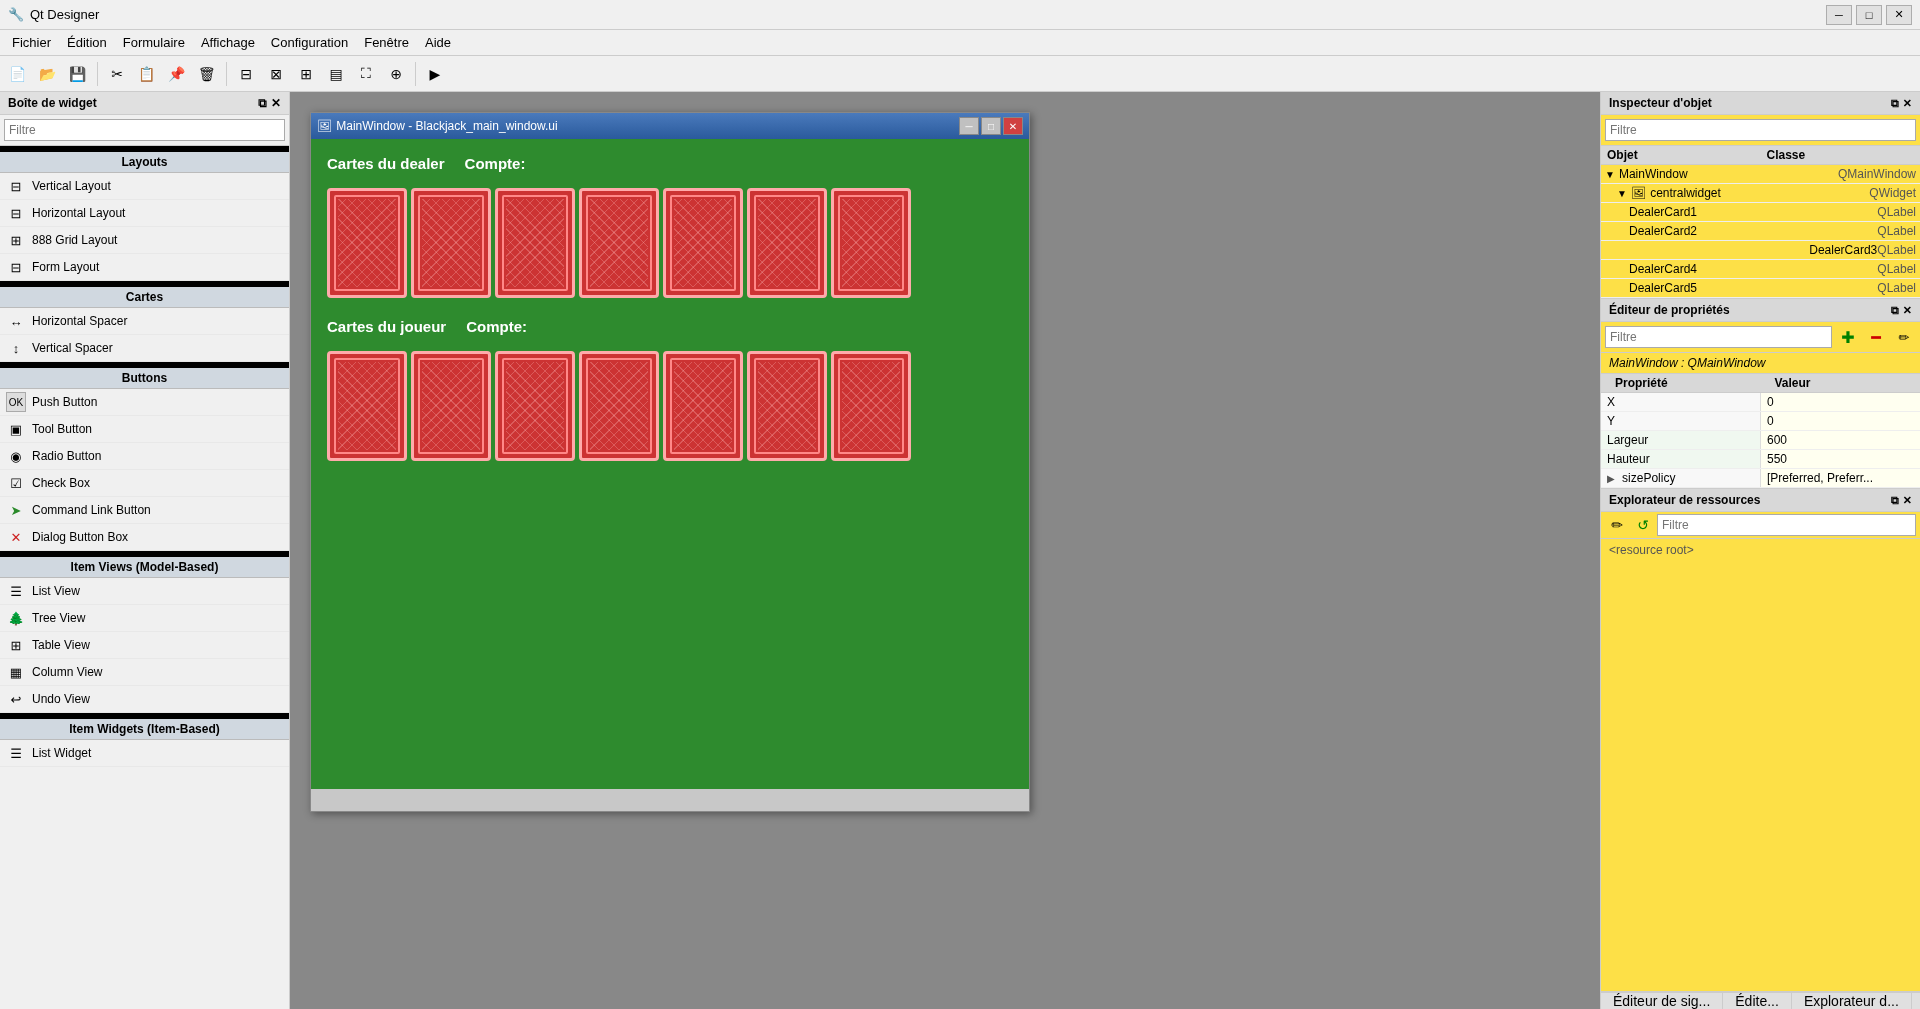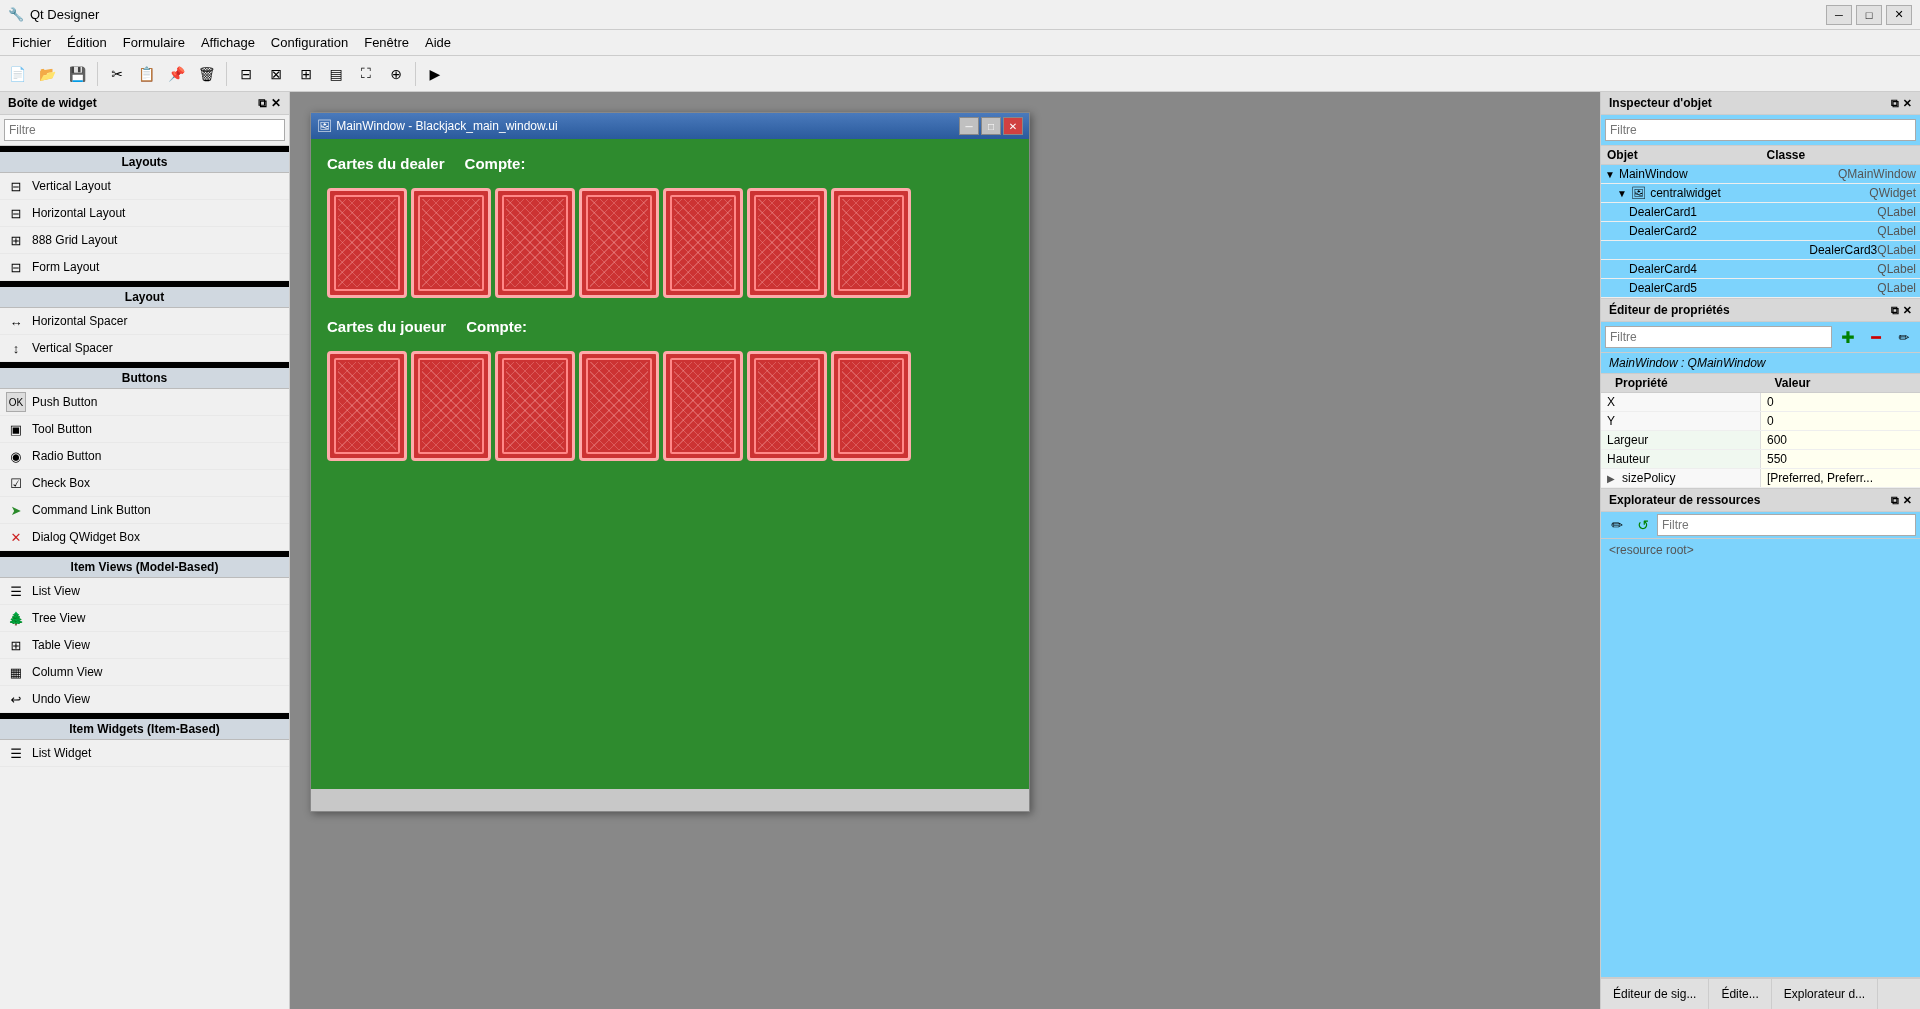--- a/index.html
+++ b/index.html
@@ -209,21 +209,21 @@
       cursor: pointer;
       font-size: 13px;
       min-width: 80px;
     }
 
     
     .right-panels {
       width: 320px;
       display: flex;
       flex-direction: column;
-      background: #7dd3fc;
+      background: #fde047;
       border-left: 1px solid #ccc;
     }
 
     .panel {
       display: flex;
       flex-direction: column;
       border-bottom: 1px solid #ccc;
     }
     .panel-header {
       background: #d8d8d8;
@@ -280,22 +280,22 @@
     .resource-toolbar-btn { width: 24px; height: 22px; border: 1px solid transparent; background: transparent; cursor: pointer; font-size: 14px; display: flex; align-items: center; justify-content: center; }
     .resource-filter { flex: 1; height: 22px; border: 1px solid #aaa; padding: 0 4px; font-size: 12px; }
     .resource-tree { padding: 4px 8px; font-size: 12px; color: #555; }
 
     .bottom-tabs {
       display: flex;
       border-top: 1px solid #ccc;
       background: #e0e0e0;
     }
     .bottom-tab {
-      padding: 8px 12px;
-      font-size: 12px;
+      padding: 0 12px;
+      font-size: 14px;
       cursor: pointer;
       border-right: 1px solid #ccc;
     }
 
     
     .widget-list::-webkit-scrollbar { width: 12px; }
     .widget-list::-webkit-scrollbar-track { background: #f0f0f0; }
     .widget-list::-webkit-scrollbar-thumb { background: #b0b0b0; border: 1px solid #888; }
 
     .collapse-arrow { font-size: 10px; cursor: pointer; margin-right: 4px; }
@@ -369,21 +369,21 @@
       </div>
       <div class="widget-item">
         <div class="widget-item-icon">⊞</div>
         <span>888 Grid Layout</span>
       </div>
       <div class="widget-item">
         <div class="widget-item-icon">⊟</div>
         <span>Form Layout</span>
       </div>
 
-      <div class="widget-section-header">Layout</div>
+      <div class="widget-section-header">Cartes</div>
       <div class="widget-item">
         <div class="widget-item-icon">↔</div>
         <span>Horizontal Spacer</span>
       </div>
       <div class="widget-item">
         <div class="widget-item-icon">↕</div>
         <span>Vertical Spacer</span>
       </div>
 
       <div class="widget-section-header">Buttons</div>
@@ -402,21 +402,21 @@
       <div class="widget-item">
         <div class="widget-item-icon">☑</div>
         <span>Check Box</span>
       </div>
       <div class="widget-item">
         <div class="widget-item-icon green">➤</div>
         <span>Command Link Button</span>
       </div>
       <div class="widget-item">
         <div class="widget-item-icon red">✕</div>
-        <span>Dialog QWidget Box</span>
+        <span>Dialog Button Box</span>
       </div>
 
       <div class="widget-section-header">Item Views (Model-Based)</div>
       <div class="widget-item">
         <div class="widget-item-icon">☰</div>
         <span>List View</span>
       </div>
       <div class="widget-item">
         <div class="widget-item-icon">🌲</div>
         <span>Tree View</span>

